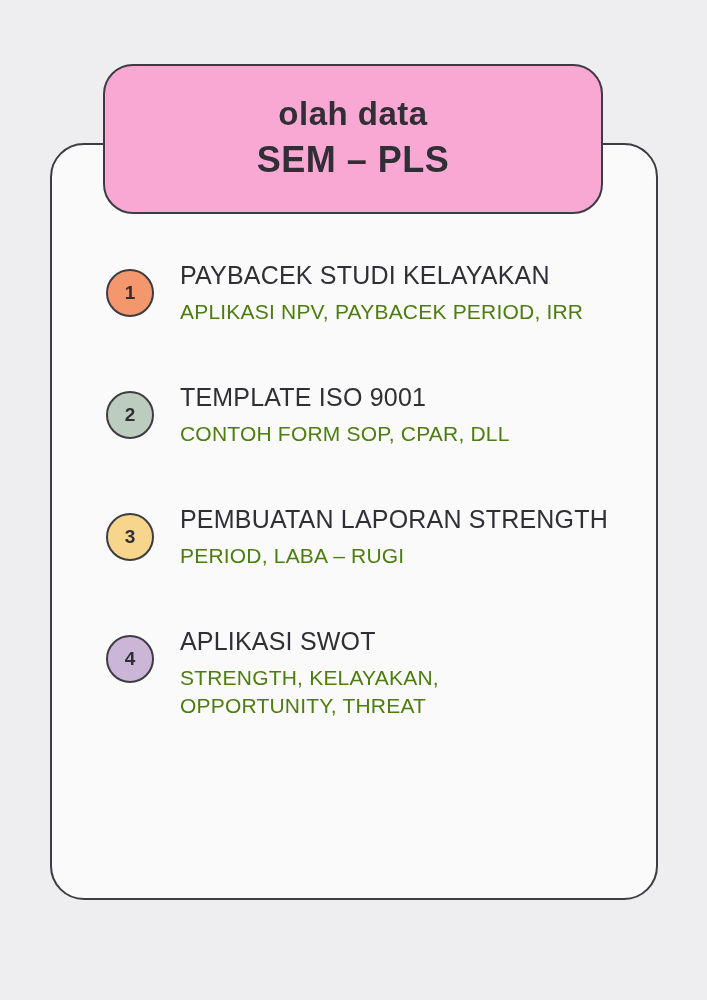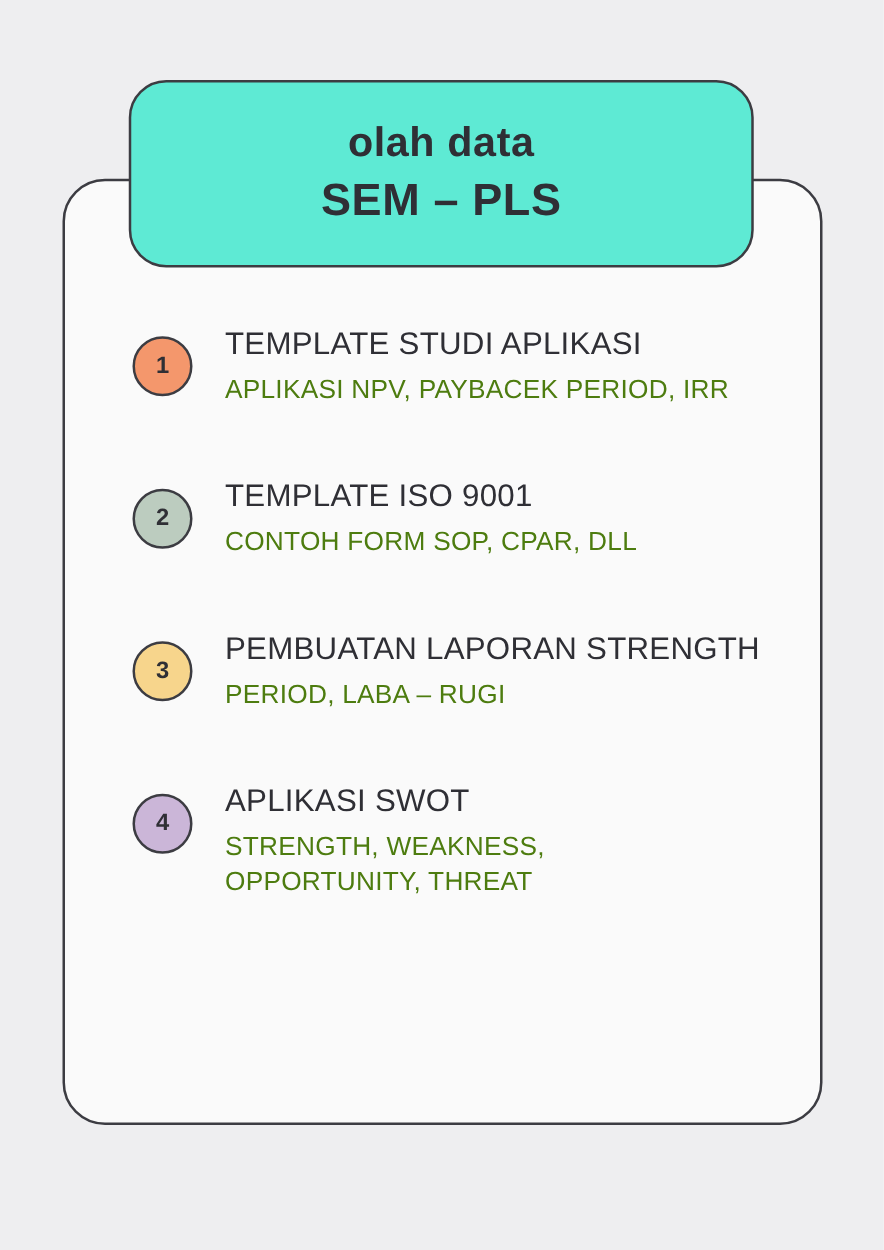--- a/index.html
+++ b/index.html
@@ -34,21 +34,21 @@
     box-sizing: border-box;
   }
 
   
   .header-tab {
     position: absolute;
     left: 103px;
     top: 64px;
     width: 500px;
     height: 150px;
-    background: #5eead4;
+    background: #f9a8d4;
     border: 2px solid #3c3c42;
     border-radius: 30px;
     box-sizing: border-box;
     display: flex;
     flex-direction: column;
     align-items: center;
     justify-content: center;
     z-index: 5;
   }
   .header-line1 {
@@ -127,21 +127,21 @@
   <div class="header-tab">
     <div class="header-line1">olah data</div>
     <div class="header-line2">SEM – PLS</div>
   </div>
 
   <div class="list">
 
     <div class="item">
       <div class="badge" style="background: rgb(244, 151, 108);">1</div>
       <div class="texts">
-        <div class="title">TEMPLATE STUDI APLIKASI</div>
+        <div class="title">PAYBACEK STUDI KELAYAKAN</div>
         <div class="subtitle">APLIKASI NPV, PAYBACEK PERIOD, IRR</div>
       </div>
     </div>
 
     <div class="item">
       <div class="badge" style="background: rgb(188, 204, 191);">2</div>
       <div class="texts">
         <div class="title bold">TEMPLATE  ISO 9001</div>
         <div class="subtitle">CONTOH FORM SOP, CPAR, DLL</div>
       </div>
@@ -152,18 +152,18 @@
       <div class="texts">
         <div class="title bold">PEMBUATAN LAPORAN STRENGTH</div>
         <div class="subtitle">PERIOD, LABA – RUGI</div>
       </div>
     </div>
 
     <div class="item">
       <div class="badge" style="background: rgb(203, 182, 216);">4</div>
       <div class="texts">
         <div class="title bold">APLIKASI SWOT</div>
-        <div class="subtitle" style="max-width: 290px;">STRENGTH, WEAKNESS, OPPORTUNITY, THREAT</div>
+        <div class="subtitle" style="max-width: 290px;">STRENGTH, KELAYAKAN, OPPORTUNITY, THREAT</div>
       </div>
     </div>
 
   </div>
 </div>
 
 </body></html>

